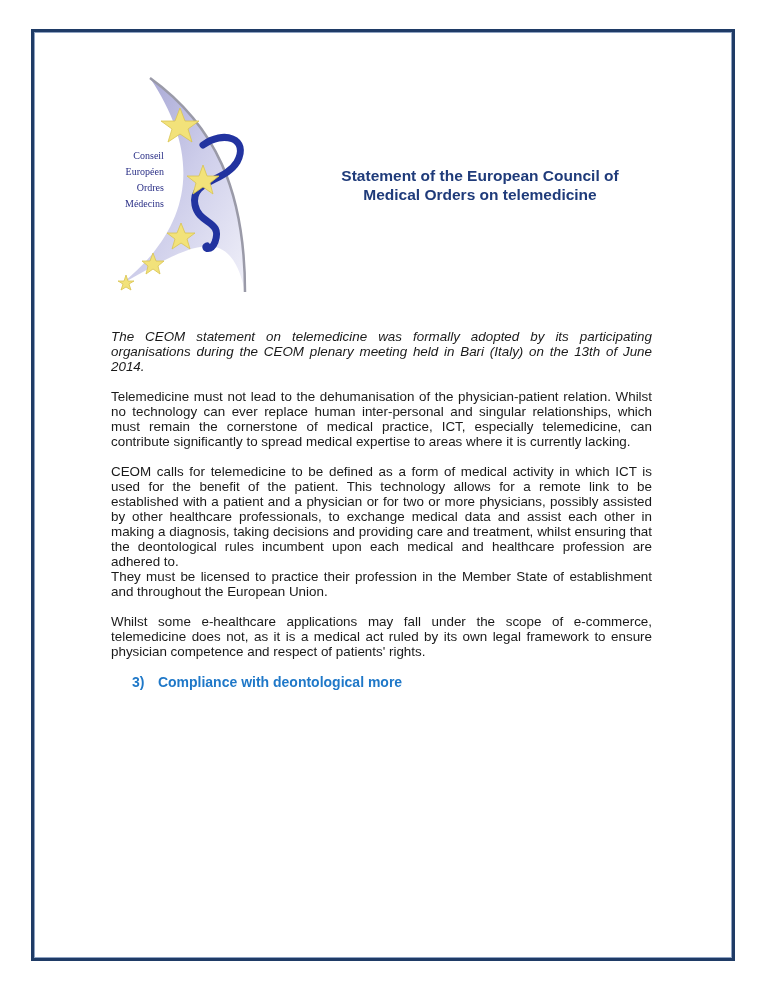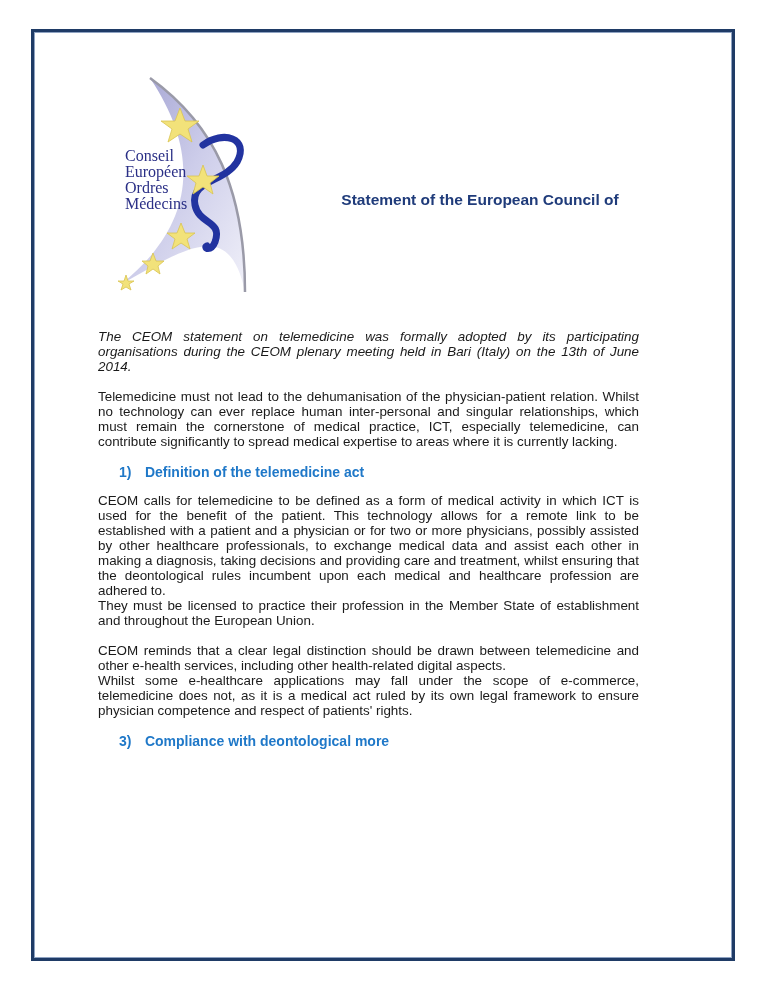--- a/index.html
+++ b/index.html
@@ -30,39 +30,39 @@
       top: 70px;
       width: 200px;
       height: 225px;
     }
     .logo-text {
       position: absolute;
       left: 30px;
       top: 78px;
       font-family: "Liberation Serif", serif;
       color: #2a2f86;
-      font-size: 16px;
+      font-size: 10px;
       line-height: 16px;
+      text-align: right;
     }
     .logo-text div { white-space: nowrap; }
     .doc-title {
       position: absolute;
       left: 300px;
       top: 166px;
       width: 360px;
       text-align: center;
       color: #1f3b7a;
       font-weight: bold;
       font-size: 15.5px;
       line-height: 19px;
-      margin-top: 24px;
     }
     .content {
       position: absolute;
-      left: 98px;
+      left: 111px;
       top: 329px;
       width: 541px;
       color: #1a1a1a;
       font-size: 13.4px;
       line-height: 15px;
     }
     .content p {
       margin: 0;
       text-align: justify;
     }
@@ -112,40 +112,36 @@
   <div class="logo-text">
     <div>Conseil</div>
     <div>Européen</div>
     <div>Ordres</div>
     <div>Médecins</div>
   </div>
 </div>
 
 <div class="doc-title">
   <div>Statement of the European Council of</div>
+  <div>Medical Orders on telemedicine</div>
 </div>
 
 <div class="content">
   <p class="intro">The CEOM statement on telemedicine was formally adopted by its participating organisations during the CEOM plenary meeting held in Bari (Italy) on the 13th of June 2014.</p>
 
   <div class="para-block">
     <p>Telemedicine must not lead to the dehumanisation of the physician-patient relation. Whilst no technology can ever replace human inter-personal and singular relationships, which must remain the cornerstone of medical practice, ICT, especially telemedicine, can contribute significantly to spread medical expertise to areas where it is currently lacking.</p>
   </div>
 
-  <div class="section-heading">
-    <span class="num">1)</span>
-    <span>Definition of the telemedicine act</span>
-  </div>
   <div class="para-block">
     <p>CEOM calls for telemedicine to be defined as a form of medical activity in which ICT is used for the benefit of the patient. This technology allows for a remote link to be established with a patient and a physician or for two or more physicians, possibly assisted by other healthcare professionals, to exchange medical data and assist each other in making a diagnosis, taking decisions and providing care and treatment, whilst ensuring that the deontological rules incumbent upon each medical and healthcare profession are adhered to.</p>
     <p>They must be licensed to practice their profession in the Member State of establishment and throughout the European Union.</p>
   </div>
 
   <div class="para-block">
-    <p>CEOM reminds that a clear legal distinction should be drawn between telemedicine and other e-health services, including other health-related digital aspects.</p>
     <p>Whilst some e-healthcare applications may fall under the scope of e-commerce, telemedicine does not, as it is a medical act ruled by its own legal framework to ensure physician competence and respect of patients' rights.</p>
   </div>
 
   <div class="section-heading">
     <span class="num">3)</span>
     <span>Compliance with deontological more</span>
   </div>
 </div>
 
 </body></html>

